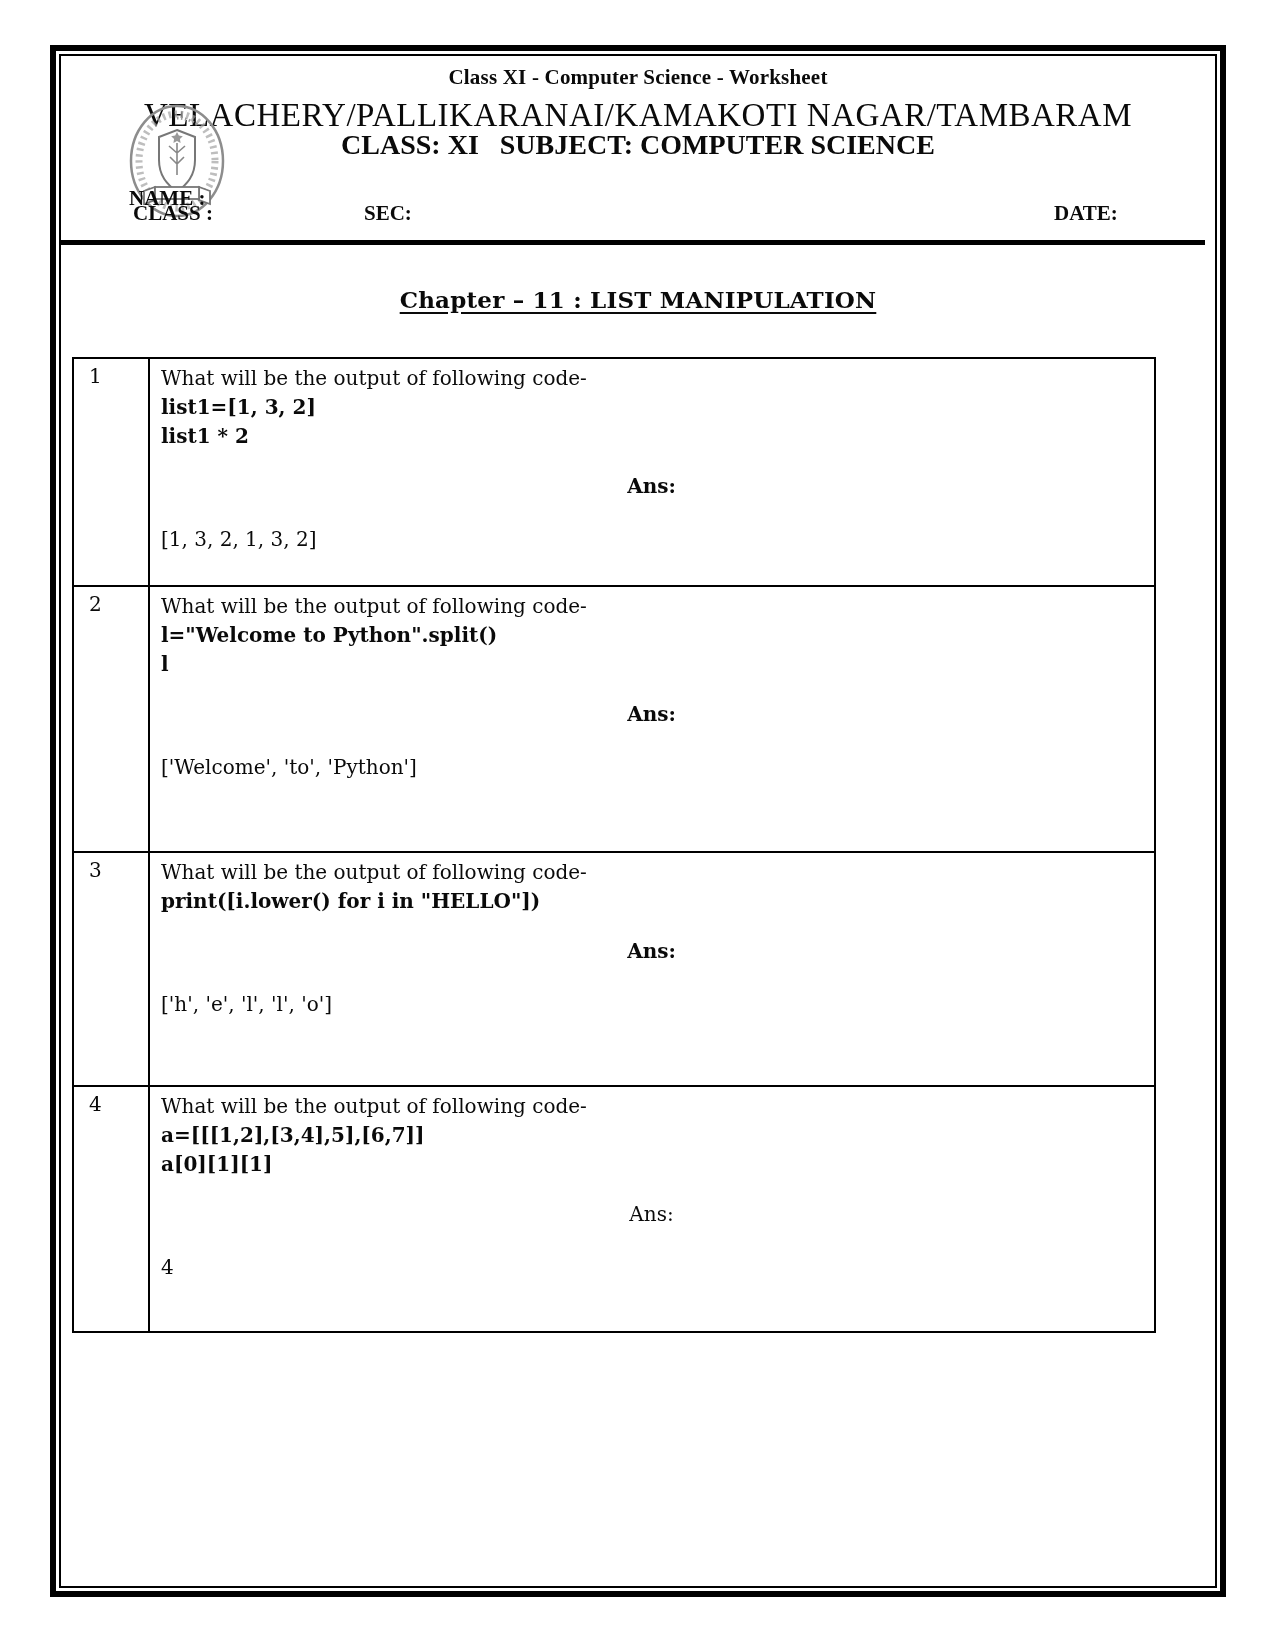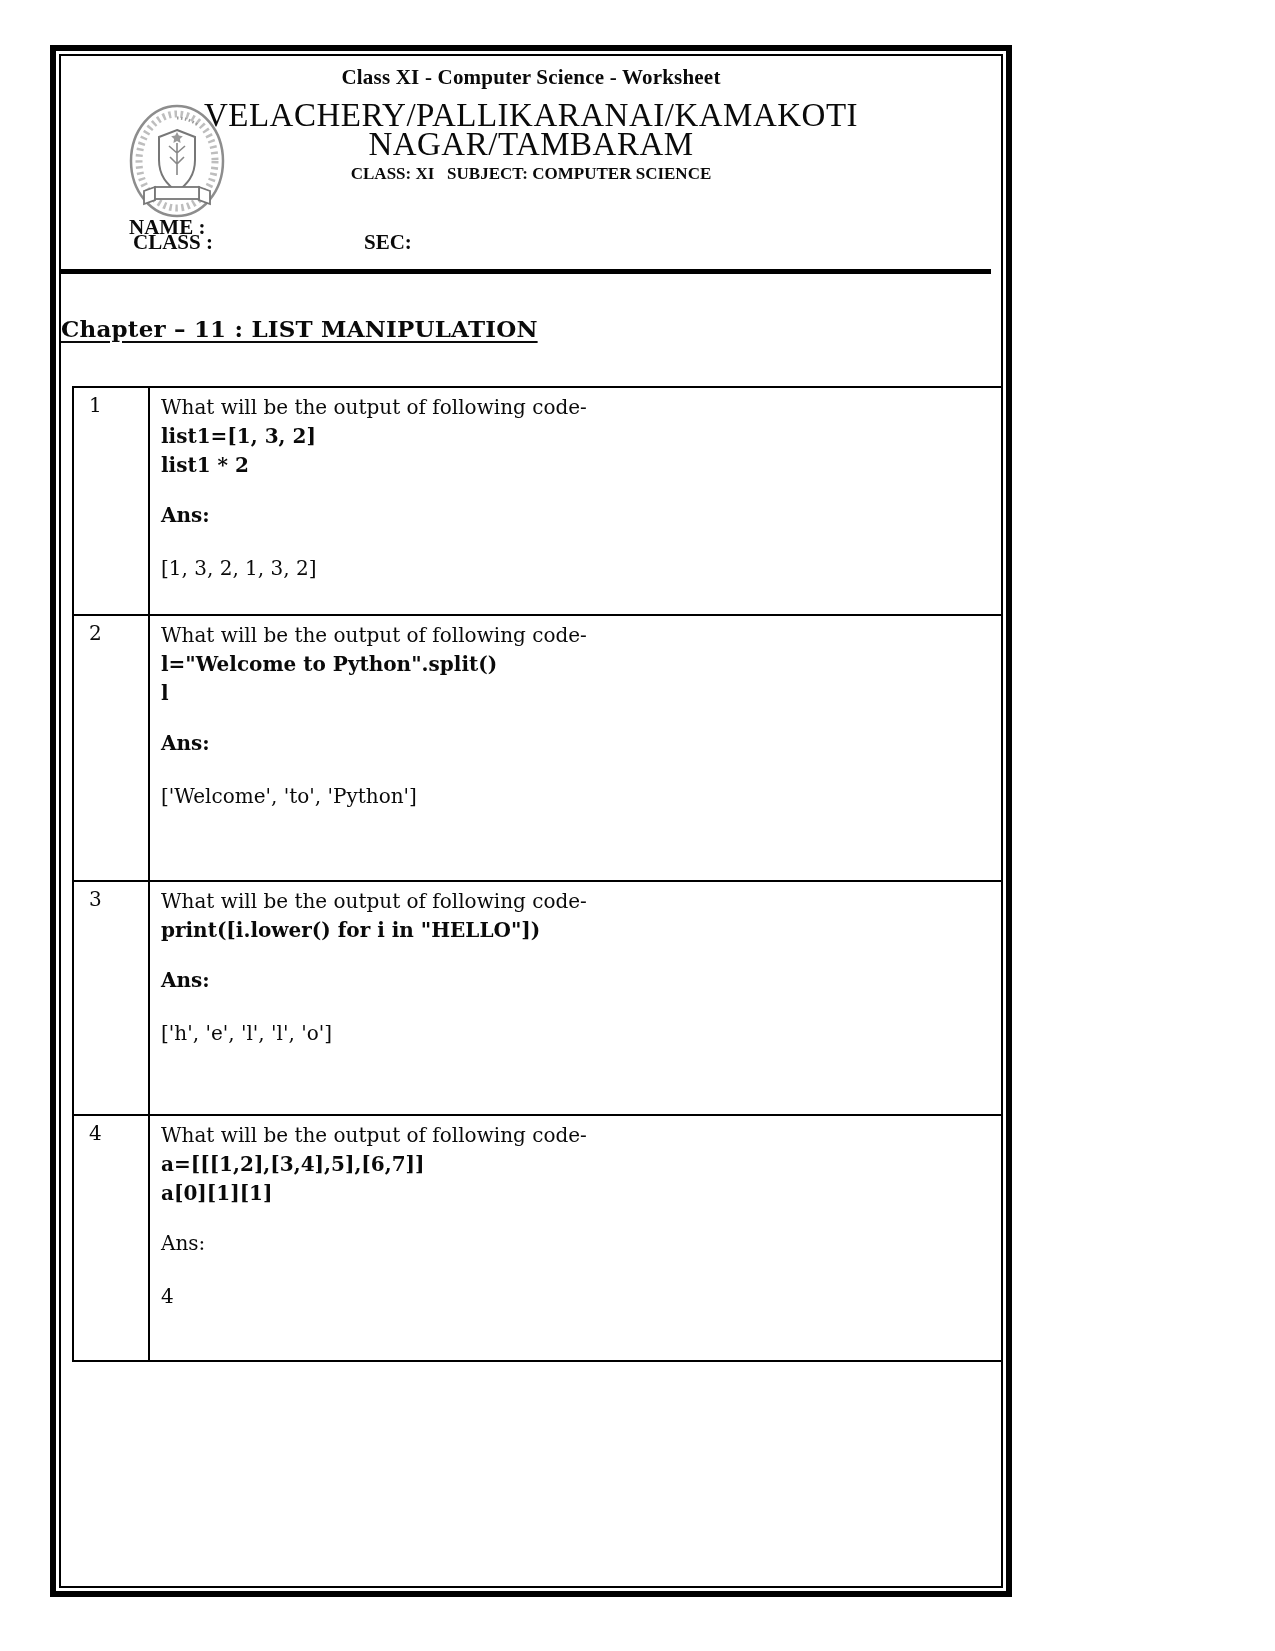--- a/index.html
+++ b/index.html
@@ -6,21 +6,21 @@
   html,body { margin:0; padding:0; }
   body {
     width:1275px; height:1651px;
     background:#ffffff;
     position:relative;
     color:#0a0a0a;
     font-family:"Liberation Serif", serif;
   }
   .frame-outer {
     position:absolute; left:50px; top:45px;
-    width:962px; height:1552px;
+    width:1176px; height:1552px;
     border:6px solid #000;
     padding:3px;
     background:#fff;
   }
   .frame-inner {
     width:100%; height:100%;
     border:2px solid #000;
     position:relative;
     overflow:hidden;
   }
@@ -45,35 +45,35 @@
     font-family:"DejaVu Serif", serif;
     font-weight:900;
     font-size:26px;
     transform:scale(0.8,1.12);
     transform-origin:center 70%;
     letter-spacing:-1px;
     margin-right:-8px;
   }
   .branches { font-size:33px; font-weight:normal; line-height:29px; letter-spacing:0.5px; }
   .worksheet-line { font-size:25px; font-weight:bold; line-height:29px; white-space:pre; }
-  .class-subject { font-size:17px; font-weight:bold; line-height:29px; white-space:pre; }
+  .class-subject { font-size:28px; font-weight:bold; line-height:29px; white-space:pre; }
   .fields { position:relative; margin-top:15px; height:53px; }
   .field { position:absolute; font-size:21px; font-weight:bold; white-space:pre; }
   .field-name  { left:68px;  top:12px; }
   .field-class { left:72px;  top:27px; }
   .field-sec   { left:303px; top:27px; }
   .field-date  { left:993px; top:27px;text-align:center; }
   .thick-rule {
     margin-top:13px;
     height:5px;
     background:#000;
     width:calc(100% - 10px);
   }
   .chapter-title {
-    text-align:left;
+    text-align:center;
     margin-top:41px;
     font-family:"DejaVu Serif", serif;
     font-size:23px;
     font-weight:bold;
     text-decoration:underline;
     text-underline-offset:4px;
     letter-spacing:0.2px;
   }
   table.questions {
     border-collapse:collapse;
@@ -89,21 +89,21 @@
     background:#fff;
   }
   td.q-num { width:76px; padding:5px 0 0 15px; }
   td.q-body { padding:5px 12px 5px 11px; line-height:29px; }
   .row-1 td { height:228px; }
   .row-2 td { height:266px; }
   .row-3 td { height:234px; }
   .row-4 td { height:246px; }
   .q-prompt { font-weight:normal; }
   .q-code-line { font-weight:bold; }
-  .q-ans-label { margin-top:21px; }
+  .q-ans-label { margin-top:21px;text-align:center; }
   .q-ans-label.bold { font-weight:bold; }
   .q-answer { margin-top:24px; }
 </style>
 </head>
 <body>
 
 <div class="frame-outer">
   <div class="frame-inner">
 
     <div class="doc-title">Class XI - Computer Science - Worksheet</div>

